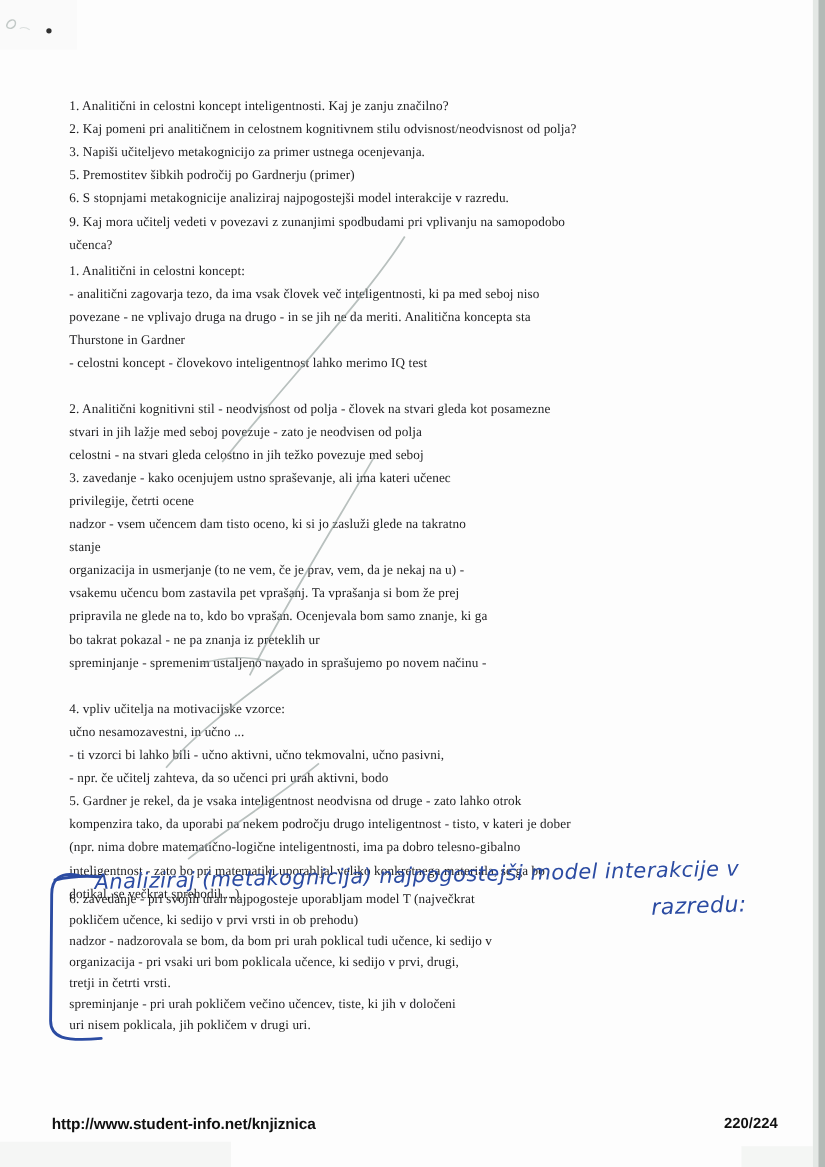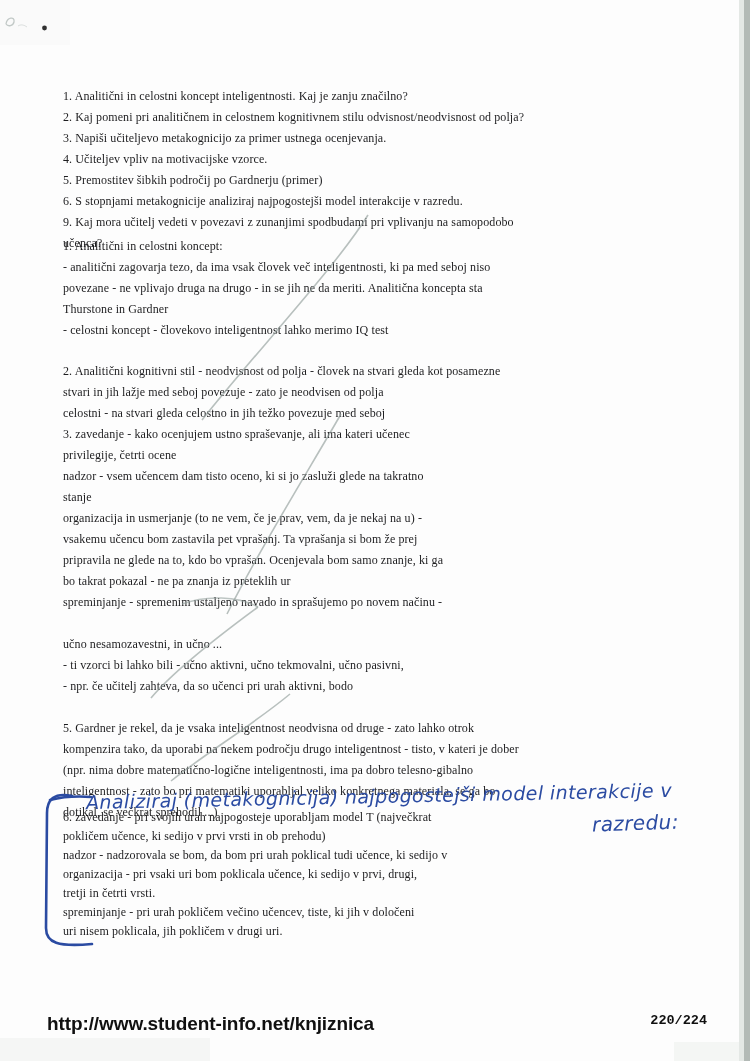--- a/index.html
+++ b/index.html
@@ -26,25 +26,25 @@
     font-style:italic;font-weight:500;
     font-size:19px;letter-spacing:0.4px;
     white-space:pre;
   }
   .hw1{left:86px;top:785px;transform:rotate(-1.2deg);}
   .hw2{left:592px;top:811px;transform:rotate(-2deg);font-size:20px;}
   
   .footer-url{
     position:absolute;left:47px;top:1013px;
     font-family:"Liberation Sans",sans-serif;font-weight:bold;
-    font-size:19px;color:#101010;letter-spacing:-0.1px;
+    font-size:14px;color:#101010;letter-spacing:-0.1px;
   }
   .footer-page{
     position:absolute;right:43px;top:1013px;
-    font-family:Liberation Mono, monospace;font-weight:bold;
+    font-family:Liberation Sans, sans-serif;font-weight:bold;
     font-size:13.5px;color:#101010;
   }
   
   .edge-right{position:absolute;top:0;right:0;width:6px;height:1061px;background:var(--edge,#b3bab6);}
   .edge-right-soft{position:absolute;top:0;right:6px;width:5px;height:1061px;background:#dde2df;opacity:.8;}
   .smudge-bl{position:absolute;left:0;top:1038px;width:210px;height:23px;background:#eef1ef;opacity:.55;}
   .smudge-br{position:absolute;right:11px;top:1042px;width:65px;height:19px;background:#eef1ef;opacity:.6;}
   .smudge-tl{position:absolute;left:0;top:0;width:70px;height:45px;background:#f4f6f5;opacity:.4;}
   svg.marks{position:absolute;inset:0;pointer-events:none;}
 </style>
@@ -56,21 +56,20 @@
   <div class="smudge-tl"></div>
   <div class="edge-right-soft"></div>
   <div class="edge-right"></div>
   <div class="smudge-bl"></div>
   <div class="smudge-br"></div>
 
   <div class="sec" style="top:86px">
       <div class="tline">1. Analitični in celostni koncept inteligentnosti. Kaj je zanju značilno?</div>
       <div class="tline">2. Kaj pomeni pri analitičnem in celostnem kognitivnem stilu odvisnost/neodvisnost od polja?</div>
       <div class="tline">3. Napiši učiteljevo metakognicijo za primer ustnega ocenjevanja.</div>
-      <div class="tline">4. Učiteljev vpliv na motivacijske vzorce.</div>
       <div class="tline">5. Premostitev šibkih področij po Gardnerju (primer)</div>
       <div class="tline">6. S stopnjami metakognicije analiziraj najpogostejši model interakcije v razredu.</div>
       <div class="tline">9. Kaj mora učitelj vedeti v povezavi z zunanjimi spodbudami pri vplivanju na samopodobo</div>
       <div class="tline">učenca?</div>
     </div>
   <div class="sec" style="top:236px">
       <div class="tline">1. Analitični in celostni koncept:</div>
       <div class="tline">- analitični zagovarja tezo, da ima vsak človek več inteligentnosti, ki pa med seboj niso</div>
       <div class="tline">povezane - ne vplivajo druga na drugo - in se jih ne da meriti. Analitična koncepta sta</div>
       <div class="tline">Thurstone in Gardner</div>
@@ -86,20 +85,21 @@
       <div class="tline">privilegije, četrti ocene</div>
       <div class="tline">nadzor - vsem učencem dam tisto oceno, ki si jo zasluži glede na takratno</div>
       <div class="tline">stanje</div>
       <div class="tline">organizacija in usmerjanje (to ne vem, če je prav, vem, da je nekaj na u) -</div>
       <div class="tline">vsakemu učencu bom zastavila pet vprašanj. Ta vprašanja si bom že prej</div>
       <div class="tline">pripravila ne glede na to, kdo bo vprašan. Ocenjevala bom samo znanje, ki ga</div>
       <div class="tline">bo takrat pokazal - ne pa znanja iz preteklih ur</div>
       <div class="tline">spreminjanje - spremenim ustaljeno navado in sprašujemo po novem načinu -</div>
     </div>
   <div class="sec" style="top:634px">
+      <div class="tline">4. vpliv učitelja na motivacijske vzorce:</div>
       <div class="tline">učno nesamozavestni, in učno ...</div>
       <div class="tline">- ti vzorci bi lahko bili - učno aktivni, učno tekmovalni, učno pasivni,</div>
       <div class="tline">- npr. če učitelj zahteva, da so učenci pri urah aktivni, bodo</div>
     </div>
   <div class="sec" style="top:718px">
       <div class="tline">5. Gardner je rekel, da je vsaka inteligentnost neodvisna od druge - zato lahko otrok</div>
       <div class="tline">kompenzira tako, da uporabi na nekem področju drugo inteligentnost - tisto, v kateri je dober</div>
       <div class="tline">(npr. nima dobre matematično-logične inteligentnosti, ima pa dobro telesno-gibalno</div>
       <div class="tline">inteligentnost - zato bo pri matematiki uporabljal veliko konkretnega materiala, se ga bo</div>
       <div class="tline">dotikal, se večkrat sprehodil ...)</div>

